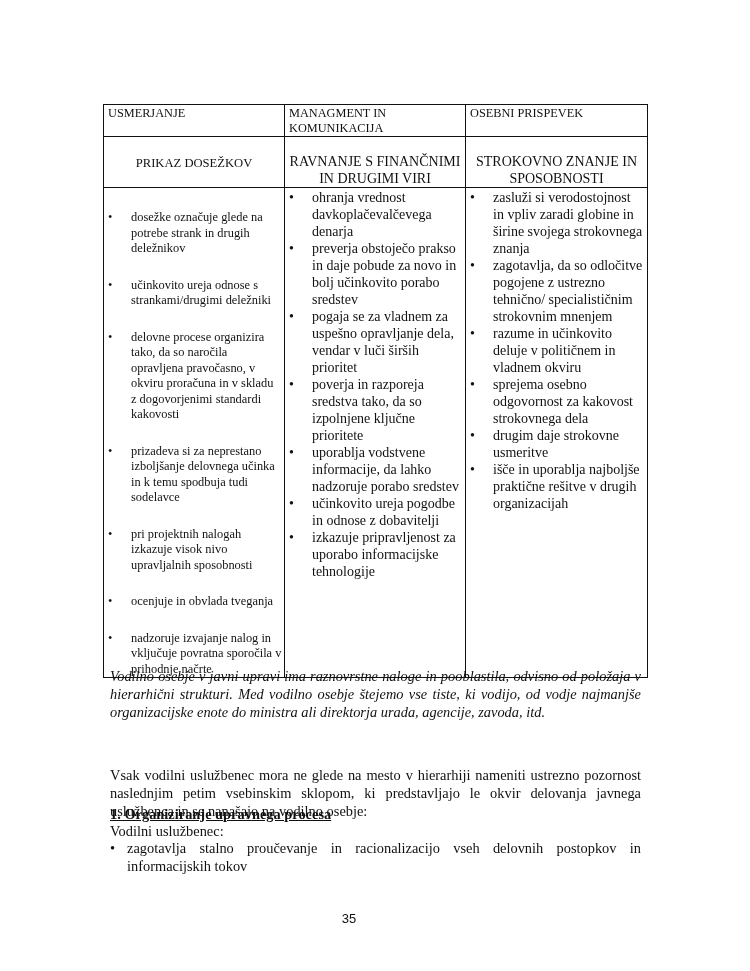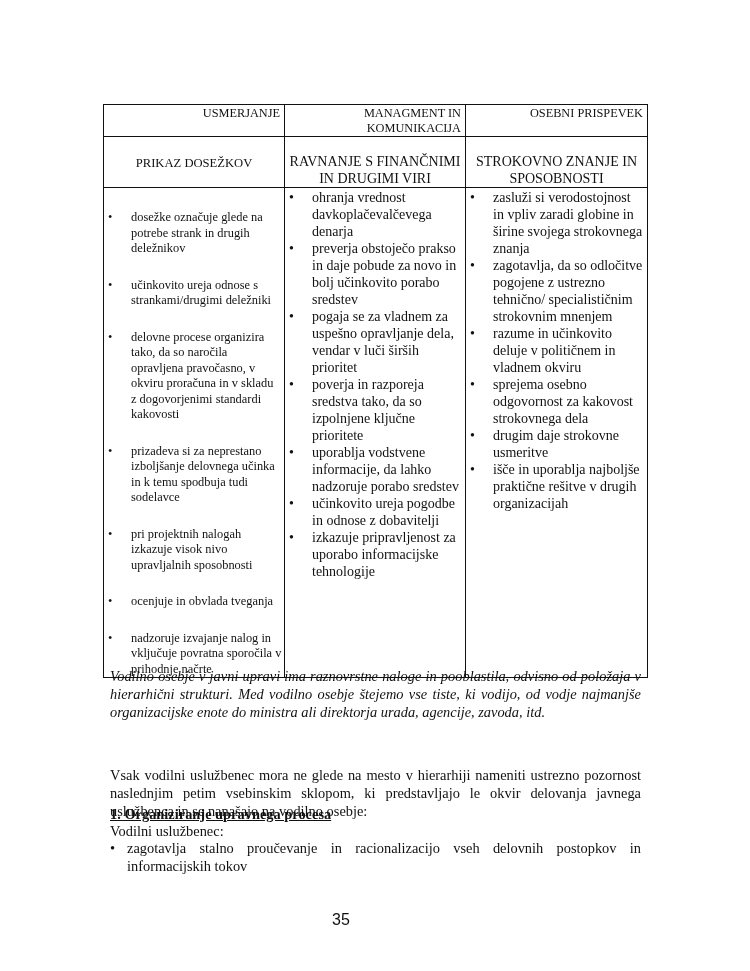--- a/index.html
+++ b/index.html
@@ -11,21 +11,21 @@
     border-collapse: collapse; table-layout: fixed;
   }
   .competency-table td {
     border: 1.3px solid #111; vertical-align: top;
   }
   .col1 { width: 181px; }
   .col2 { width: 181px; }
   .col3 { width: 182px; }
 
   .head-small {
-    font-size: 12.3px; line-height: 15px; text-align: right;
+    font-size: 12.3px; line-height: 15px; text-align: left;
     text-transform: uppercase; padding: 1px 4px 0 4px; height: 31px;
   }
   .head-big-row td { height: 51px; }
   .head-big1 { font-size: 12.6px; line-height: 16px; text-align: center; padding-top: 18px; }
   .head-big { font-size: 14px; line-height: 17px; text-align: center; padding-top: 16px; }
 
   ul.bullets { list-style: none; padding: 1px 2px 0 4px; }
   ul.bullets li { position: relative; padding-left: 23px; }
   ul.bullets li::before {
     content: "\2022"; position: absolute; left: 0; top: 0;
@@ -52,22 +52,22 @@
     position: absolute; left: 110px; top: 840px; width: 531px;
     list-style: none;
   }
   .section-list li {
     position: relative; padding-left: 17px;
     font-size: 14.4px; line-height: 17.5px; text-align: justify;
   }
   .section-list li::before { content: "\2022"; position: absolute; left: 0; top: 0; }
 
   .page-number {
-    position: absolute; left: 0; width: 682px; top: 911px; text-align: center;
-    font-family: "Liberation Sans", sans-serif; font-size: 16px;
+    position: absolute; left: 8px; width: 682px; top: 911px; text-align: center;
+    font-family: "Liberation Sans", sans-serif; font-size: 13px;
   }
 </style>
 </head>
 <body>
 
 <table class="competency-table">
   <colgroup>
       <col class="col1">
       <col class="col2">
       <col class="col3">

